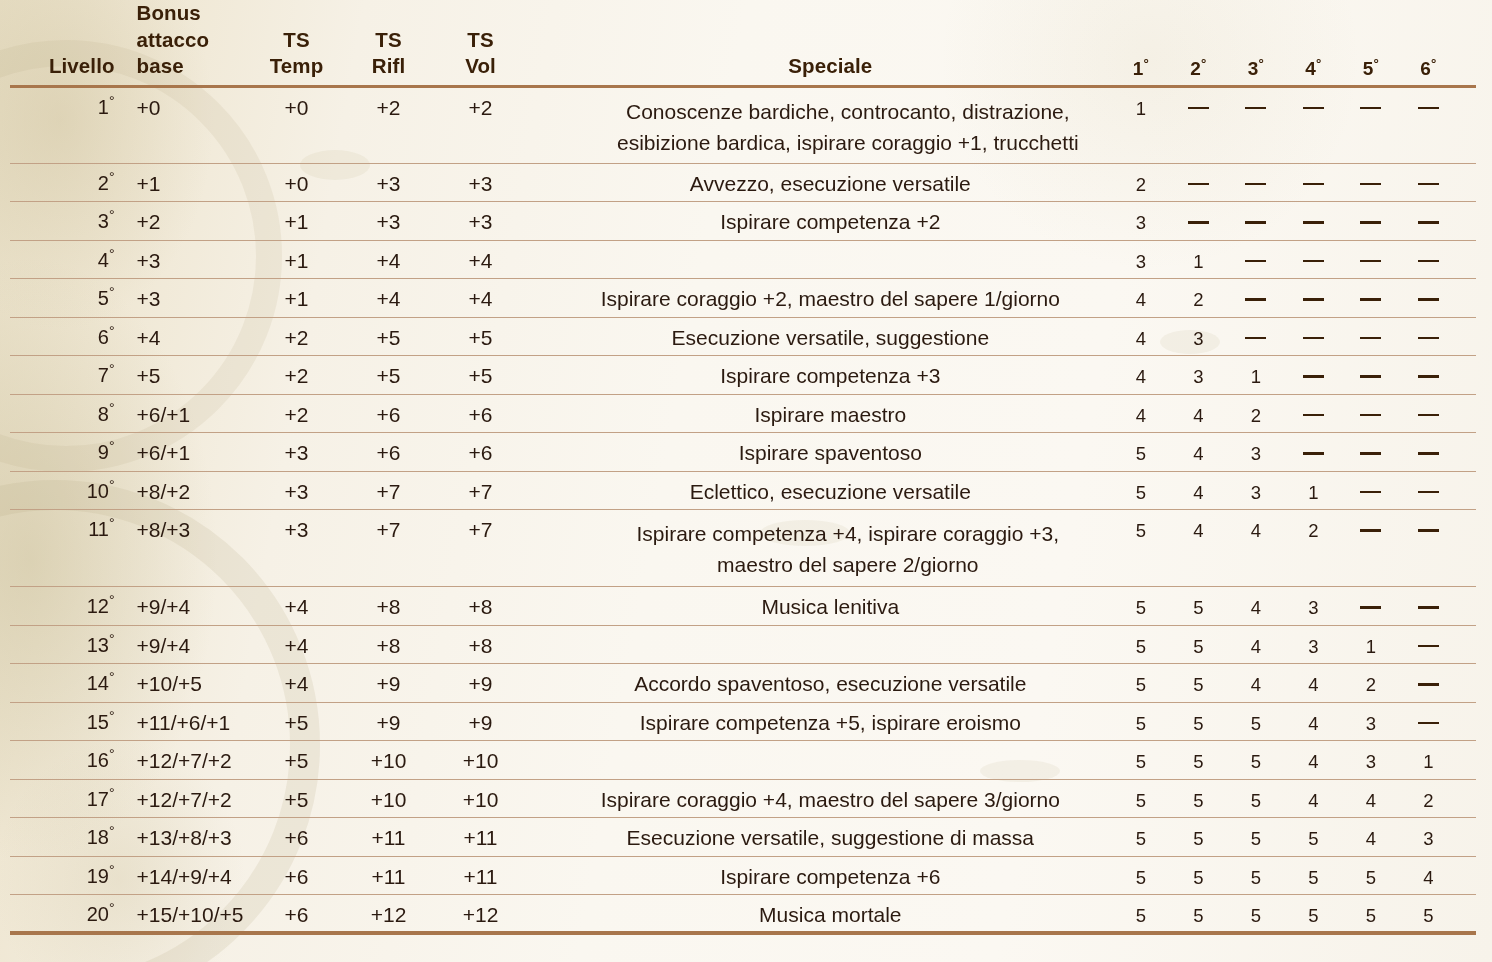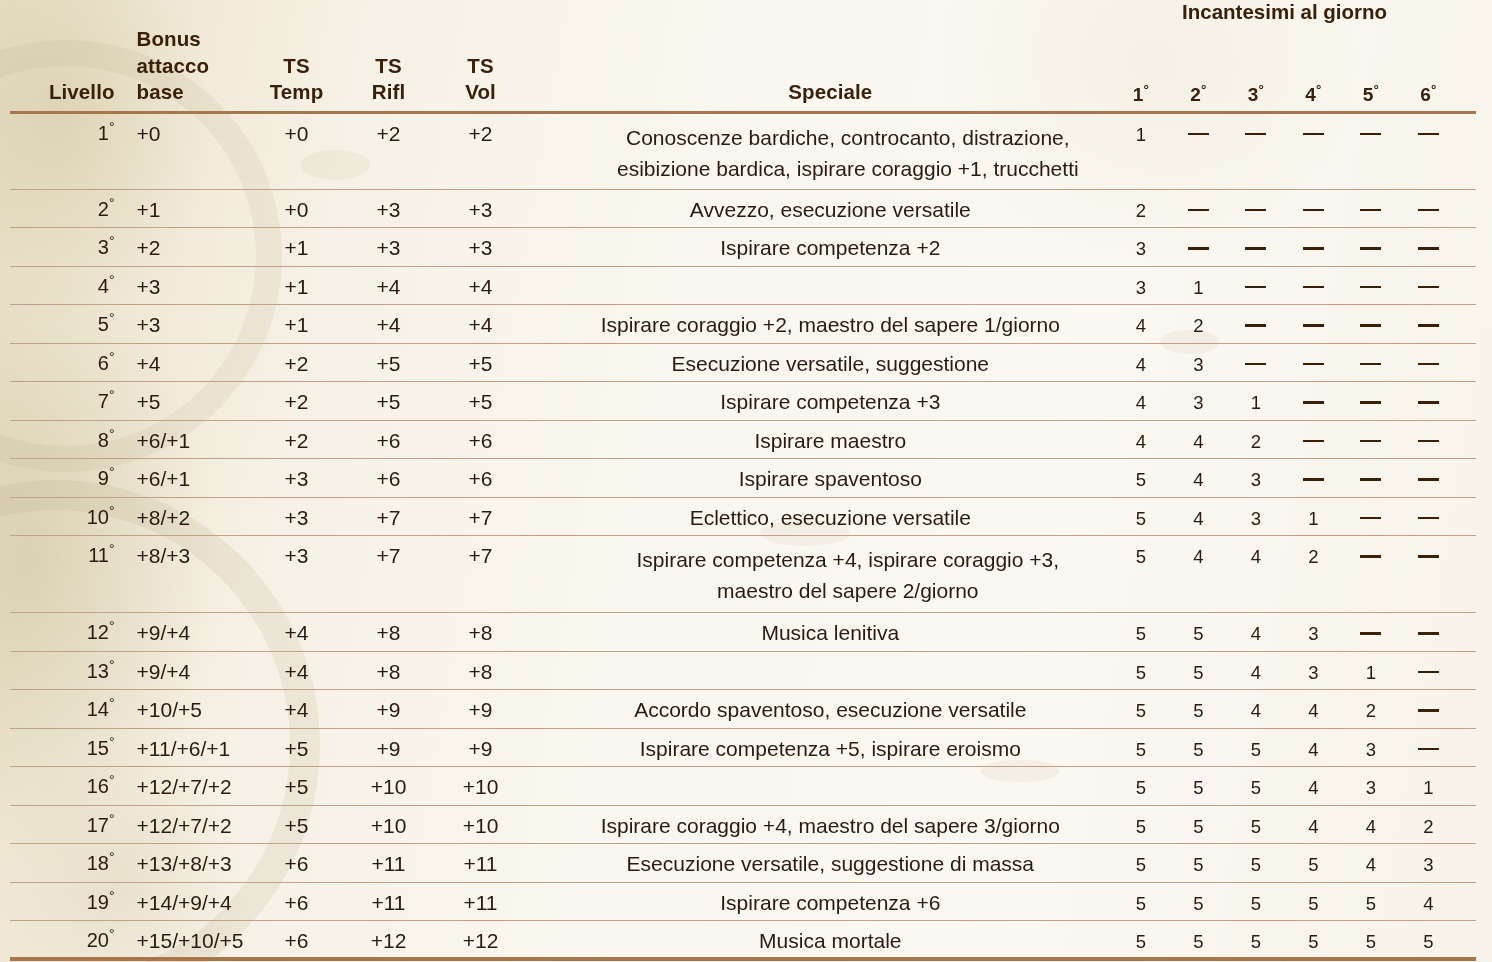--- a/index.html
+++ b/index.html
@@ -175,25 +175,20 @@
       <col class="c-spell">
         <col class="c-spell">
         <col class="c-spell">
         <col class="c-spell">
         <col class="c-spell">
         <col class="c-spell">
       <col class="c-pad">
     </colgroup>
 
     <thead>
-      <tr>
-        <td colspan="6"></td>
-        <td colspan="6" class="spellgroup-title">Incantesimi al giorno</td>
-        <td></td>
-      </tr>
 
       <tr class="head-row">
         <th class="c-level">
           <span class="hd-stack">
             <span class="hd-line hd-blank">&nbsp;</span>
             <span class="hd-line hd-blank">&nbsp;</span>
             <span class="hd-line">Livello</span>
           </span>
         </th>
         <th class="c-bab">

